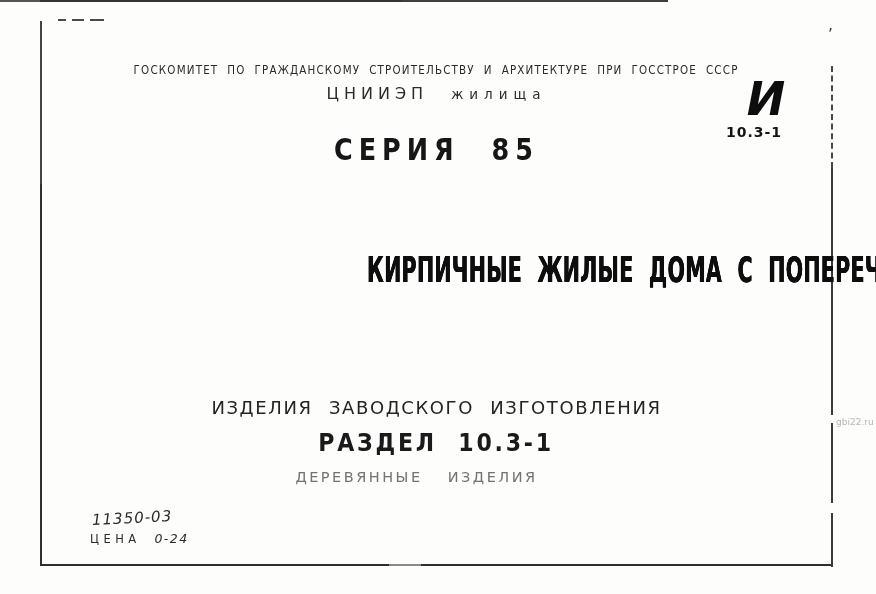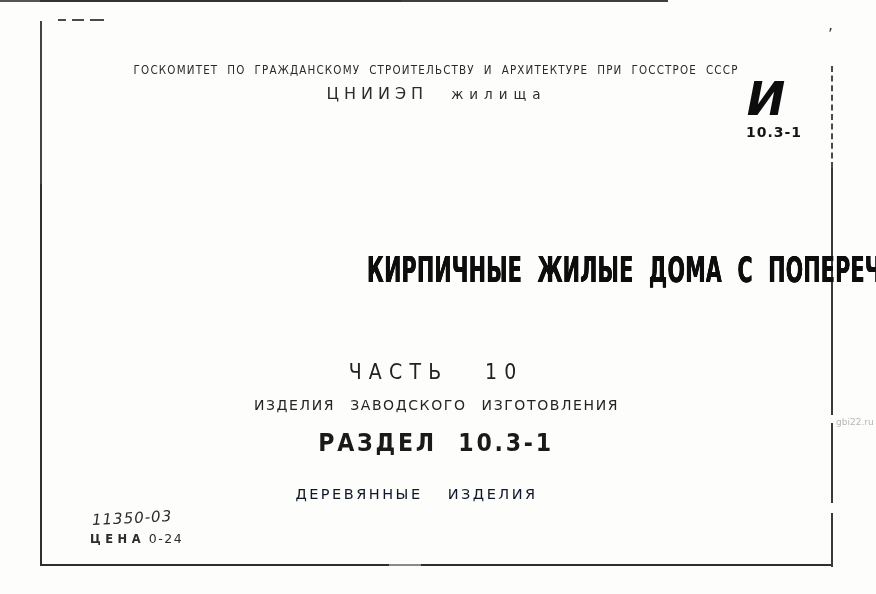--- a/index.html
+++ b/index.html
@@ -36,45 +36,45 @@
 
   .institute { top: 84px; font-size: 16px; color: #2c2c2c; }
   .institute .acr { letter-spacing: 5px; }
   .institute .word { font-size: 13.5px; letter-spacing: 6px; margin-left: 18px; }
 
   .series { top: 132px; font-size: 30px; font-weight: bold; color: #161616; }
   .series .squeeze { letter-spacing: 7px; word-spacing: 20px; transform: scale(0.85, 1); transform-origin: center; }
 
   .corner-letter { position: absolute; left: 738px; top: 76px; width: 56px; text-align: center;
     font-size: 46px; font-weight: bold; font-style: italic; color: #0d0d0d; line-height: 1; }
-  .corner-code { position: absolute; left: 726px; top: 124px; width: 76px; text-align: right;
+  .corner-code { position: absolute; left: 726px; top: 124px; width: 76px; text-align: left;
     font-size: 14px; font-weight: bold; letter-spacing: 1px; color: #141414; }
   .corner-tick { position: absolute; left: 828px; top: 26px; font-size: 15px; color: #333; }
 
   .main-title { top: 252px; font-size: 36px; color: #0d0d0d; line-height: 1; }
   .main-title .squeeze { font-weight: bold; letter-spacing: 0.5px; word-spacing: 14px;
     transform: scale(0.57, 1); transform-origin: center top;
     text-shadow: 0.4px 0 0 currentColor, -0.4px 0 0 currentColor; }
 
   .part-heading { top: 360px; font-size: 21px; color: #222; }
   .part-heading .squeeze { letter-spacing: 8px; word-spacing: 26px; transform: scale(0.9, 1); transform-origin: center; }
 
-  .part-subtitle { top: 397px; font-size: 14px; color: #242424; letter-spacing: 1.6px; word-spacing: 9px; }
+  .part-subtitle { top: 397px; font-size: 18px; color: #242424; letter-spacing: 1.6px; word-spacing: 9px; }
 
   .section-heading { top: 429px; font-size: 24px; font-weight: bold; color: #1a1a1a; }
   .section-heading .squeeze { letter-spacing: 3px; word-spacing: 12px; transform: scale(0.92, 1); transform-origin: center; }
 
-  .section-subtitle { top: 486px; font-size: 14.5px; color: #0f172a; letter-spacing: 2.5px; word-spacing: 18px;
+  .section-subtitle { top: 469px; font-size: 14.5px; color: #737373; letter-spacing: 2.5px; word-spacing: 18px;
     padding-right: 40px; }
 
   .hand-code { position: absolute; left: 92px; top: 509px; font-size: 15px; font-style: italic;
     color: #2b2b2b; letter-spacing: 1px; transform: rotate(-3deg); }
   .price-line { position: absolute; left: 90px; top: 531px; font-size: 11.5px; color: #2b2b2b; white-space: nowrap; }
-  .price-line .lbl { letter-spacing: 4.5px; font-weight: bold; }
-  .price-line .val { font-size: 12.5px; letter-spacing: 1.5px; }
+  .price-line .lbl { letter-spacing: 4.5px; }
+  .price-line .val { margin-left: 10px; font-size: 12.5px; font-style: italic; letter-spacing: 1.5px; }
 
   .watermark { position: absolute; left: 836px; top: 417px; font-size: 9px; color: #b6b6b6; }
 </style>
 </head>
 <body>
 
 <div class="page">
 
   <div class="frame-top-dash" style="left:58px; width:8px;"></div>
   <div class="frame-top-dash" style="left:72px; width:12px;"></div>
@@ -87,32 +87,32 @@
 
   <div class="centered institute">
     <span class="acr">ЦНИИЭП</span>
     <span class="word">жилища</span>
   </div>
 
   <div class="centered committee">
     <span class="squeeze">ГОСКОМИТЕТ ПО ГРАЖДАНСКОМУ СТРОИТЕЛЬСТВУ И АРХИТЕКТУРЕ ПРИ ГОССТРОЕ СССР</span>
   </div>
 
+  <div class="centered series">
+    <span class="squeeze">СЕРИЯ 85</span>
+  </div>
 
   <div class="corner-letter">И</div>
   <div class="corner-code">10.3-1</div>
   <div class="corner-tick">’</div>
 
   <div class="centered main-title">
     <span class="squeeze">КИРПИЧНЫЕ ЖИЛЫЕ ДОМА С ПОПЕРЕЧНЫМИ НЕСУЩИМ СТЕНАМИ</span>
   </div>
 
-  <div class="centered part-heading">
-    <span class="squeeze">ЧАСТЬ 10</span>
-  </div>
 
   <div class="centered part-subtitle">ИЗДЕЛИЯ ЗАВОДСКОГО ИЗГОТОВЛЕНИЯ</div>
 
   <div class="centered section-heading">
     <span class="squeeze">РАЗДЕЛ 10.3-1</span>
   </div>
 
   <div class="centered section-subtitle">ДЕРЕВЯННЫЕ ИЗДЕЛИЯ</div>
 
   <div class="hand-code">11350-03</div>

